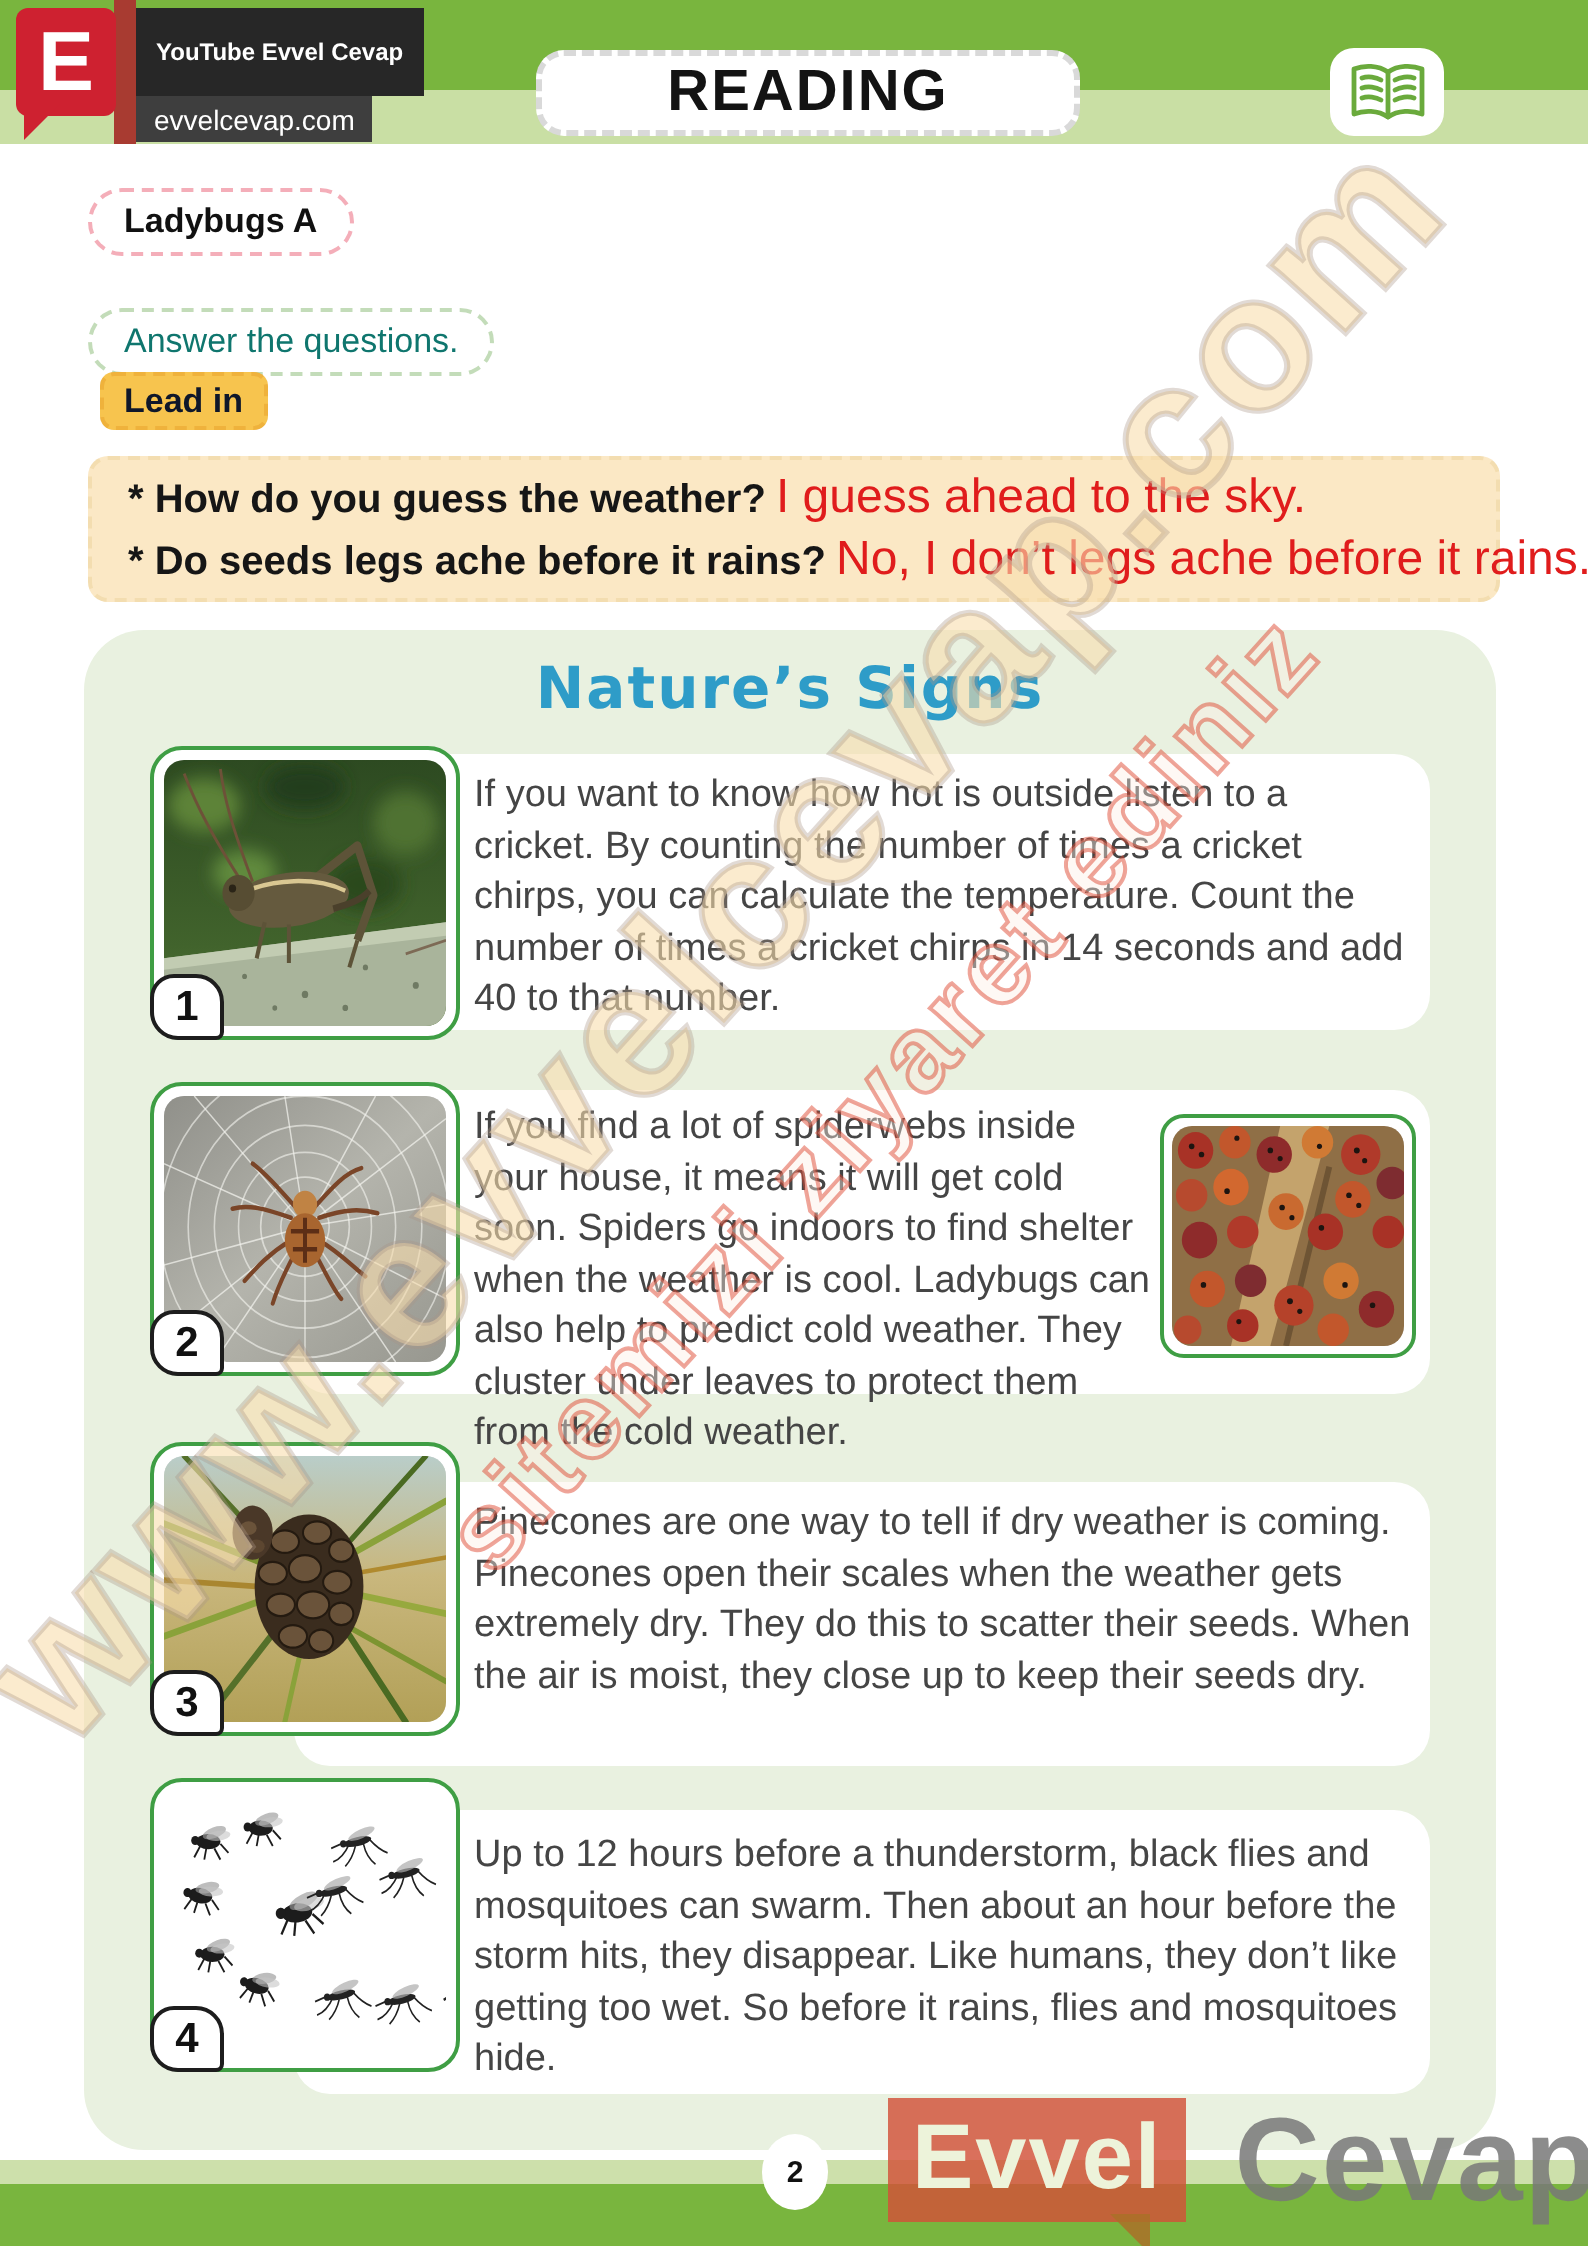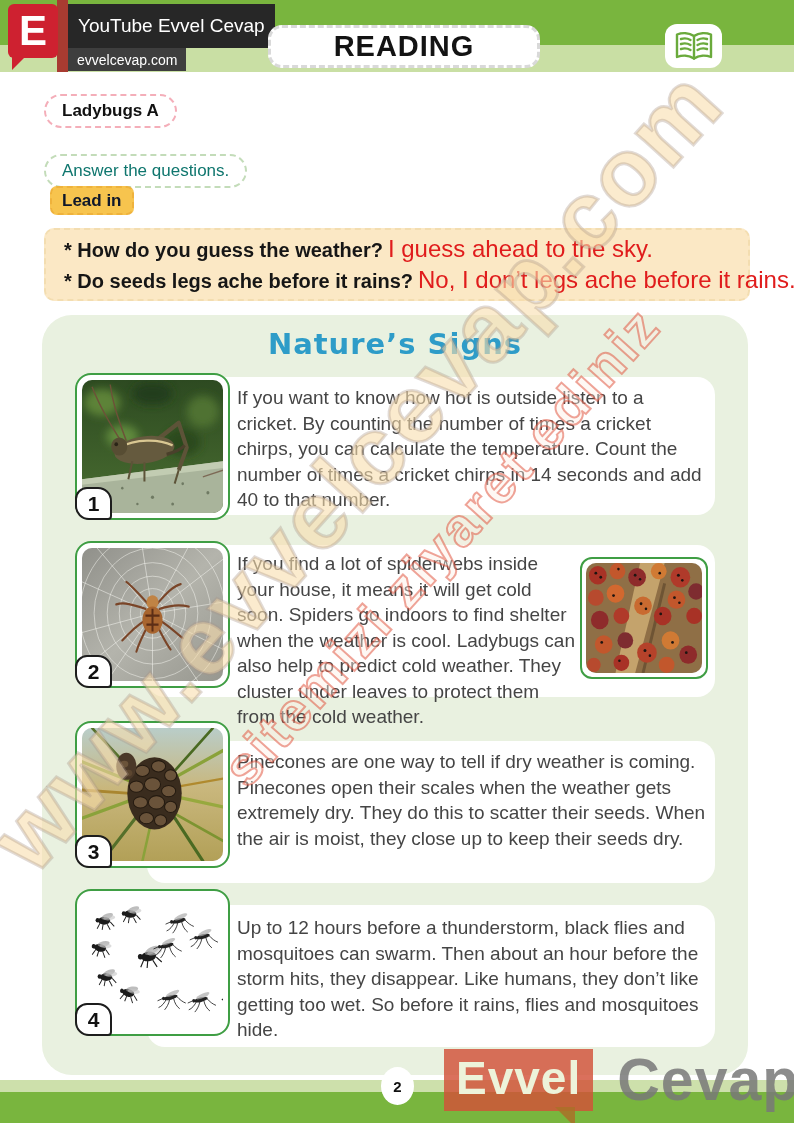--- a/index.html
+++ b/index.html
@@ -9,21 +9,21 @@
   
   .band-top  { position:absolute; top:0; left:0; right:0; height:45px; background:#79b53e; }
   .band-sub  { position:absolute; top:45px; left:0; right:0; height:27px; background:#c9dfa4; }
   .red-strip { position:absolute; left:57px; top:0; width:11px; height:72px; background:#a83b31; z-index:2; }
   .e-logo { position:absolute; left:8px; top:4px; width:50px; height:54px; background:#ce2130; color:#fff;
             font-weight:800; font-size:42px; display:flex; align-items:center; justify-content:center;
             border-radius:6px; z-index:3; }
   .e-logo::after { content:""; position:absolute; left:4px; bottom:-12px; width:0; height:0;
             border:9px solid transparent; border-top-color:#ce2130; border-left-color:#ce2130; }
   .yt-box { position:absolute; left:68px; top:4px; height:44px; background:#272727; color:#fff;
-            display:inline-flex; align-items:center; padding:0 10px; font-size:19px; font-weight:400;
+            display:inline-flex; align-items:center; padding:0 10px; font-size:12px; font-weight:700;
             white-space:nowrap; z-index:2; }
   .site-box { position:absolute; left:68px; top:48px; height:23px; background:#3e3e3e; color:#fff;
             font-size:14px; display:inline-flex; align-items:center; padding:0 9px; z-index:2; white-space:nowrap; }
   .reading-box { position:absolute; left:268px; top:25px; width:272px; height:43px; background:#fff;
             border:3px dashed #d9d9d9; border-radius:14px; display:flex; align-items:center; justify-content:center;
             font-size:29px; font-weight:800; letter-spacing:1px; color:#131313; z-index:2; }
   .book-box { position:absolute; left:665px; top:24px; width:57px; height:44px; background:#fff; border-radius:12px;
             display:flex; align-items:center; justify-content:center; z-index:2; }
 
   

